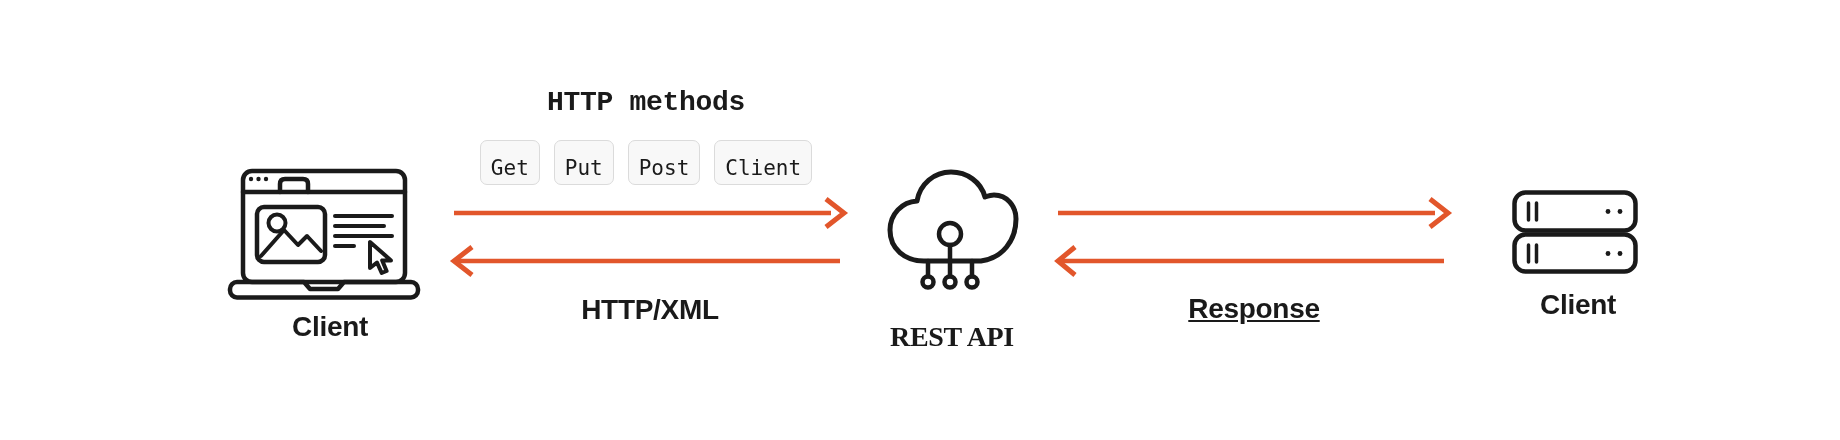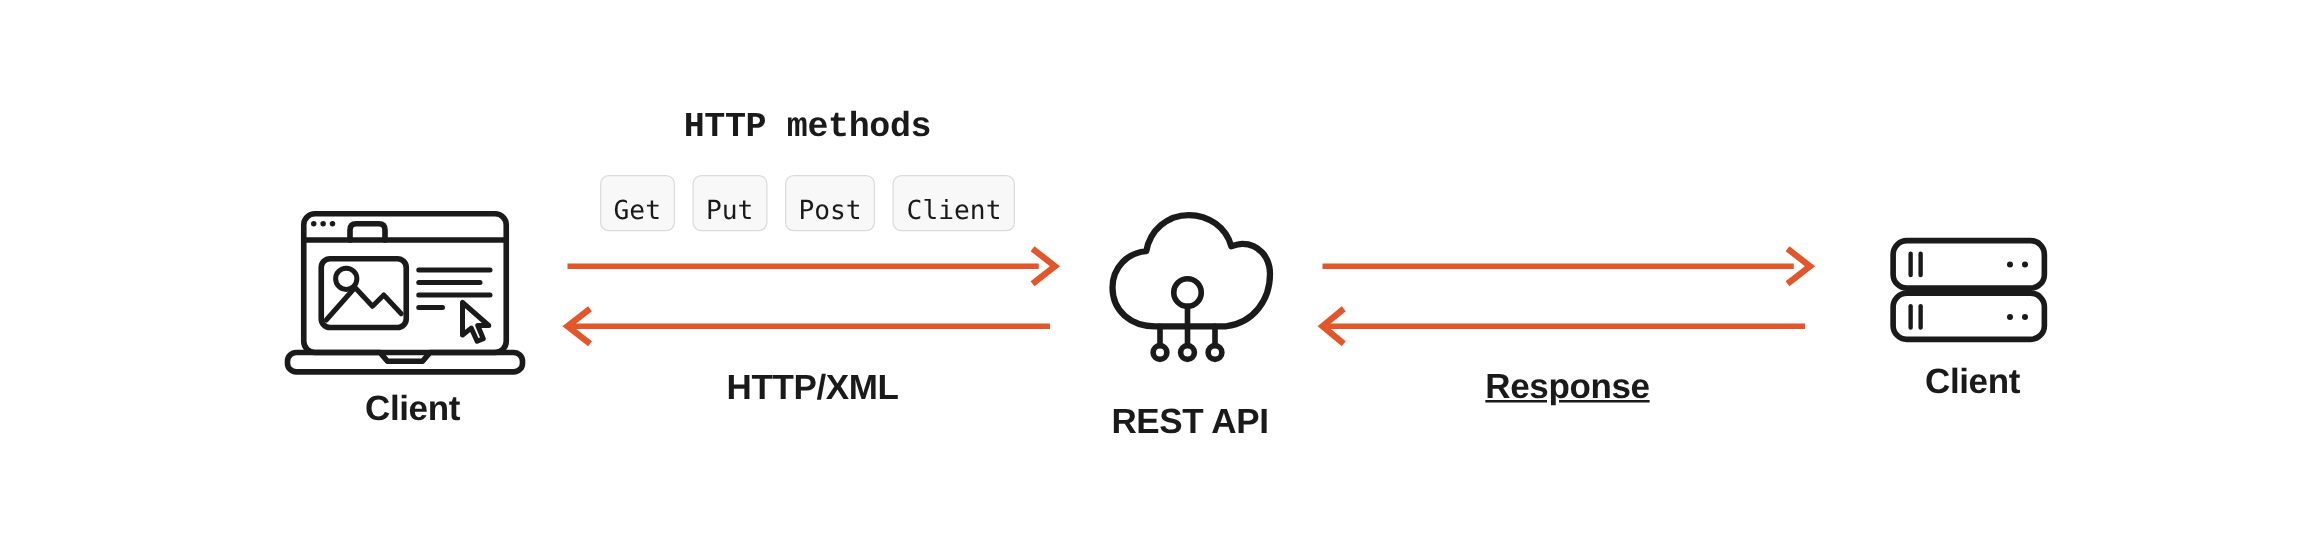--- a/index.html
+++ b/index.html
@@ -102,21 +102,21 @@
         <circle cx="66" cy="66" r="11" stroke-width="4.5"></circle>
         <line x1="66" y1="77" x2="66" y2="108" stroke-width="4.5"></line>
         <line x1="44" y1="93" x2="44" y2="108" stroke-width="4.5"></line>
         <line x1="88" y1="93" x2="88" y2="108" stroke-width="4.5"></line>
         <circle cx="44" cy="114" r="5.5" stroke-width="4.5"></circle>
         <circle cx="66" cy="114" r="5.5" stroke-width="4.5"></circle>
         <circle cx="88" cy="114" r="5.5" stroke-width="4.5"></circle>
       </g>
     </svg>
   </div>
-  <div class="abs label" style="left:850px; top:323px; width:204px;">REST API</div>
+  <div class="abs label" style="left:850px; top:323px; width:204px;font-family:Liberation Serif, serif;">REST API</div>
 
   <svg class="abs arrow-svg" style="left:1054px; top:198px;" width="400" height="80" viewBox="0 0 400 80">
     <g>
       <line x1="4" y1="15" x2="381" y2="15" stroke-width="4.5"></line>
       <polyline points="376,1 394,15 376,29" stroke-width="5"></polyline>
     </g>
     <g>
       <polyline points="21,49 4,63 21,77" stroke-width="5"></polyline>
       <line x1="8" y1="63" x2="390" y2="63" stroke-width="4.5"></line>
     </g>

